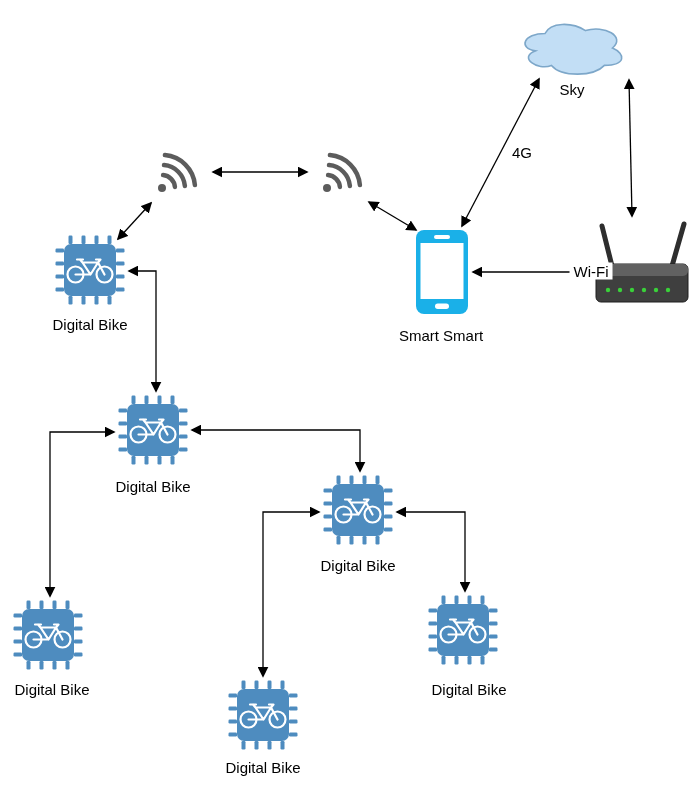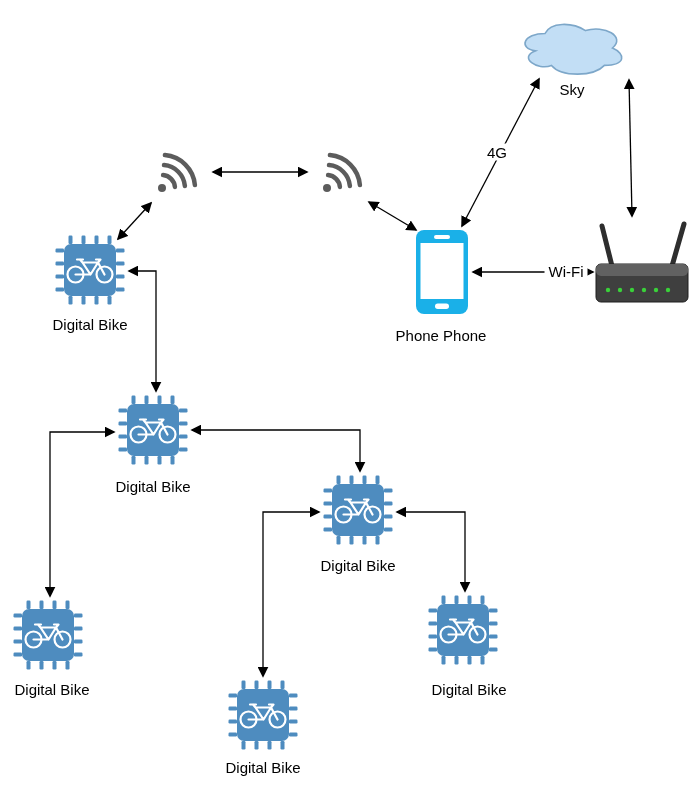--- a/index.html
+++ b/index.html
@@ -15,21 +15,21 @@
   .node { position: absolute; }
   .node svg { display: block; }
   .label {
     position: absolute; transform: translateX(-50%);
     font-size: 15px; color: var(--label-text, #000); white-space: nowrap;
     text-align: center;
   }
   .edge-label {
     position: absolute; transform: translate(-50%, -50%);
     font-size: 15px; color: var(--label-text, #000); white-space: nowrap;
-    background: var(--background, #fff); padding: 0 4px;
+    background: var(--background, #fff); padding: 0 4px; margin-left: 25px;
   }
   .chip-body { fill: var(--chip, #4e8cbf); }
   .chip-pin  { fill: var(--chip, #4e8cbf); }
   .bike { stroke: var(--bike-glyph, #fff); stroke-width: 2.2; fill: none;
           stroke-linecap: round; stroke-linejoin: round; }
   .wifi { stroke: var(--wifi-icon, #5c5c5c); stroke-width: 4.5; fill: none; stroke-linecap: round; }
   .wifi-dot { fill: var(--wifi-icon, #5c5c5c); }
   .cloud-shape { fill: var(--cloud-fill, #c2def5); stroke: var(--cloud-stroke, #7da7c9); stroke-width: 1.6; }
   .phone-frame { fill: var(--phone, #1ab0e8); }
   .phone-screen, .phone-slot { fill: #fff; }
@@ -126,21 +126,21 @@
   </div>
 
   <div class="node" style="left:415px; top:229px">
     <svg width="54" height="86" viewBox="0 0 54 86">
       <rect class="phone-frame" x="1" y="1" width="52" height="84" rx="8"></rect>
       <rect class="phone-slot" x="19" y="6" width="16" height="4" rx="2"></rect>
       <rect class="phone-screen" x="5.5" y="14" width="43" height="56"></rect>
       <rect class="phone-slot" x="20" y="74.5" width="14" height="5.5" rx="2.75"></rect>
     </svg>
   </div>
-  <div class="label" style="left:441px; top:327px">Phone Phone</div>
+  <div class="label" style="left:441px; top:327px">Smart Smart</div>
 
   <div class="node" style="left:594px; top:220px">
     <svg width="96" height="90" viewBox="0 0 96 90">
       <path class="antenna" d="M18 46 L8 6"></path>
       <path class="antenna" d="M78 46 L90 4"></path>
       <rect class="router-body" x="2" y="44" width="92" height="38" rx="5"></rect>
       <rect class="router-top" x="2" y="44" width="92" height="12" rx="5"></rect>
       <g>
         <circle class="led" cx="14" cy="70" r="2.2"></circle>
         <circle class="led" cx="26" cy="70" r="2.2"></circle>

